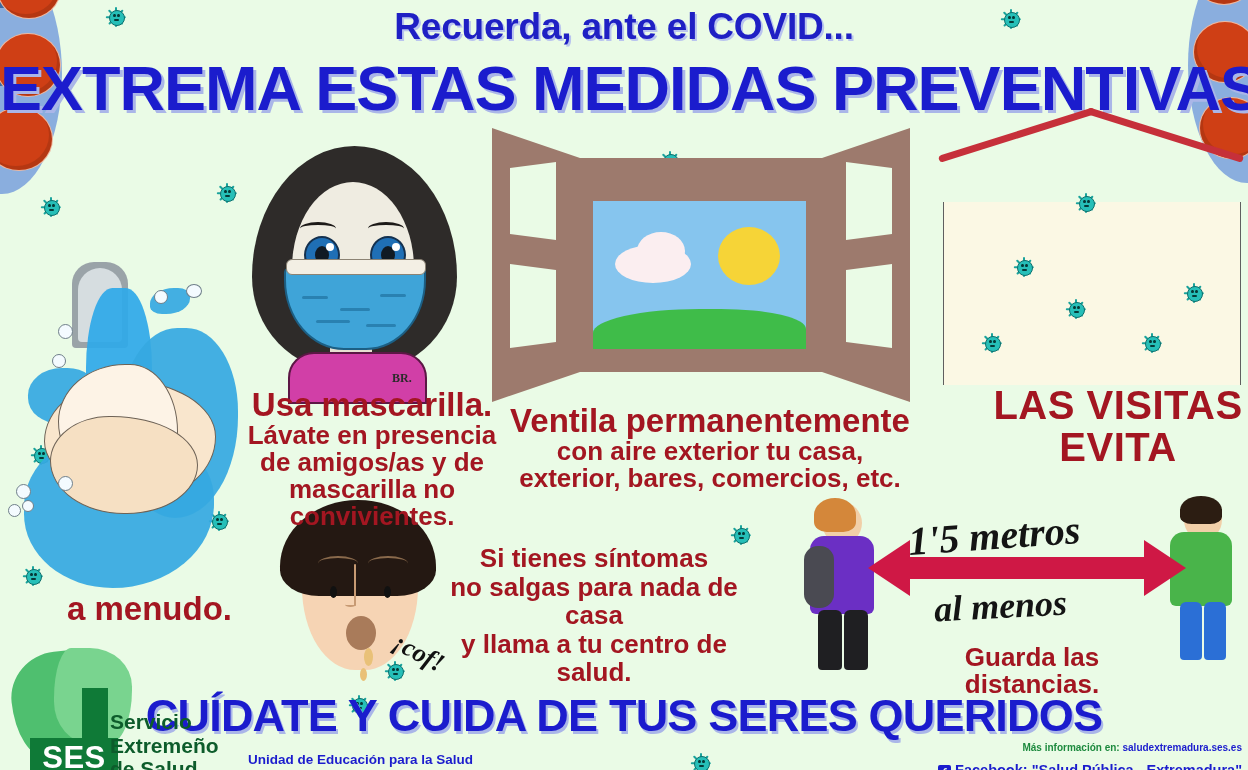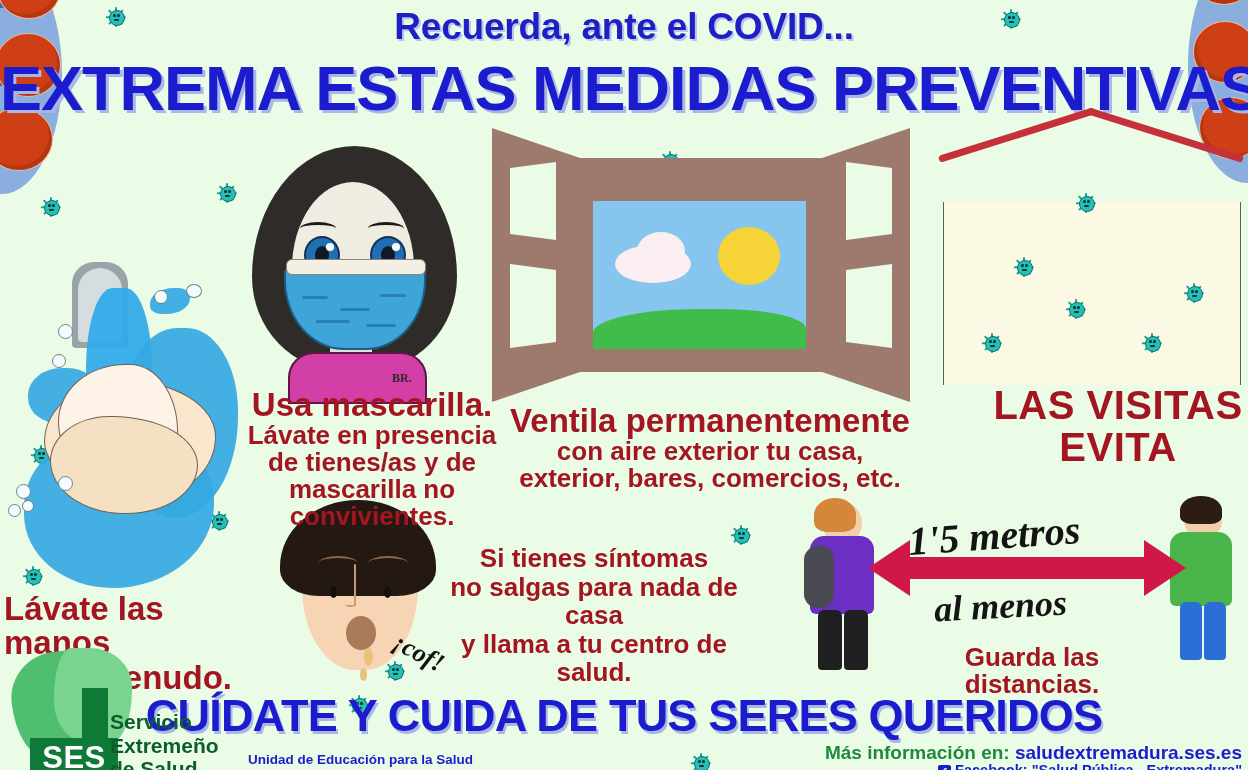--- a/index.html
+++ b/index.html
@@ -138,21 +138,21 @@
       border-radius:55% 20% 48% 34%/44% 52% 42% 56%;transform:rotate(-6deg);}
   .ses-leaf2{position:absolute;left:48px;top:-4px;width:78px;height:96px;background:#79d48f;
       border-radius:22% 54% 30% 48%/52% 40% 56% 44%;}
   .ses-stem{position:absolute;left:76px;top:36px;width:26px;height:82px;background:#0f7a37;}
   .ses-box{position:absolute;left:24px;top:86px;width:88px;height:40px;background:#0f7a37;}
   .ses-box span{color:#fff;font-weight:bold;font-size:31px;line-height:40px;display:block;text-align:center;
       letter-spacing:.5px;}
   .ses-txt{position:absolute;left:104px;top:58px;color:#0d5c2b;font-weight:bold;font-size:21px;line-height:1.12;}
 
   .unidad{position:absolute;left:248px;top:752px;font-size:13.5px;font-weight:bold;color:#1b1ccd;}
-  .moreinfo{position:absolute;right:6px;top:742px;text-align:right;font-size:19px;font-weight:bold;white-space:nowrap;}
+  .moreinfo{position:absolute;right:6px;top:742px;text-align:right;font-size:10px;font-weight:bold;white-space:nowrap;}
   .moreinfo .lbl{color:#1d8a3e;}
   .moreinfo .url{color:#1b1ccd;}
   .fbline{position:absolute;right:6px;top:762px;text-align:right;font-size:14.5px;font-weight:bold;
       color:#1b1ccd;white-space:nowrap;}
   .fb-icon{display:inline-block;width:13px;height:15px;background:#1b1ccd;color:#eafbe6;
       font-size:13px;line-height:15px;text-align:center;border-radius:2px;vertical-align:-2px;font-family:"Liberation Serif",serif;}
 </style>
 </head>
 <body>
 
@@ -488,28 +488,27 @@
   </div>
 
   <div class="arrow-bar"></div>
   <div class="arrow-head l"></div>
   <div class="arrow-head r"></div>
 
   <div class="hand-script" style="left:908px;top:512px;font-size:40px;transform:rotate(-4deg);">1'5 metros</div>
   <div class="hand-script" style="left:934px;top:585px;font-size:36px;transform:rotate(-3deg);">al menos</div>
 
   <div class="cap" style="left:4px;top:592px;width:228px;text-align:left;">
-    <span class="big">Lávate las manos</span>
     <span class="big" style="text-align:right;">a menudo.</span>
   </div>
 
   <div class="cap" style="left:212px;top:388px;width:320px;">
     <span class="big">Usa mascarilla.</span>
     <span class="sml">Lávate en presencia</span>
-    <span class="sml">de tienes/as y de</span>
+    <span class="sml">de amigos/as y de</span>
     <span class="sml">mascarilla no convivientes.</span>
   </div>
 
   <div class="cap" style="left:510px;top:404px;width:400px;">
     <span class="big">Ventila permanentemente</span>
     <span class="sml">con aire exterior tu casa,</span>
     <span class="sml">exterior, bares, comercios, etc.</span>
   </div>
 
   <div class="cap" style="left:992px;top:384px;width:252px;line-height:1.06;">

